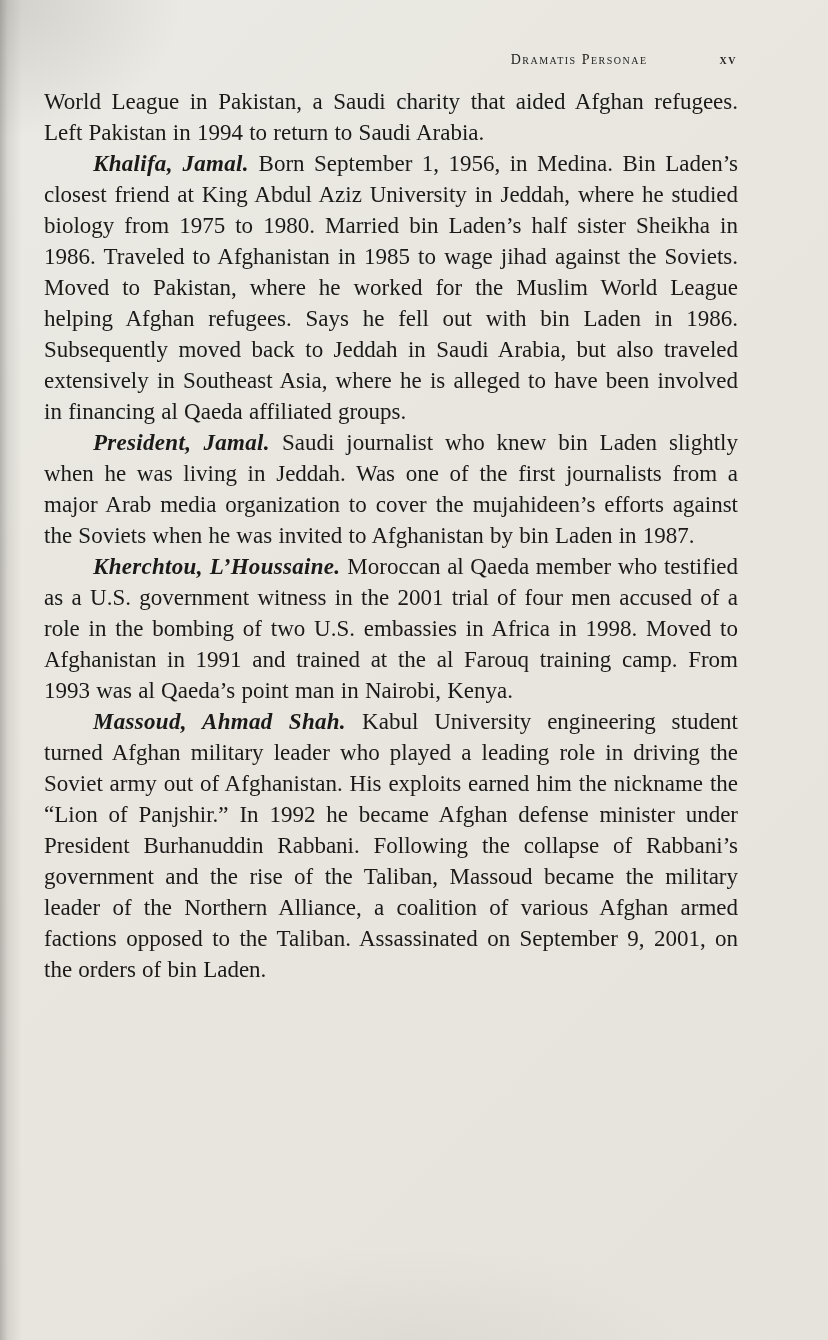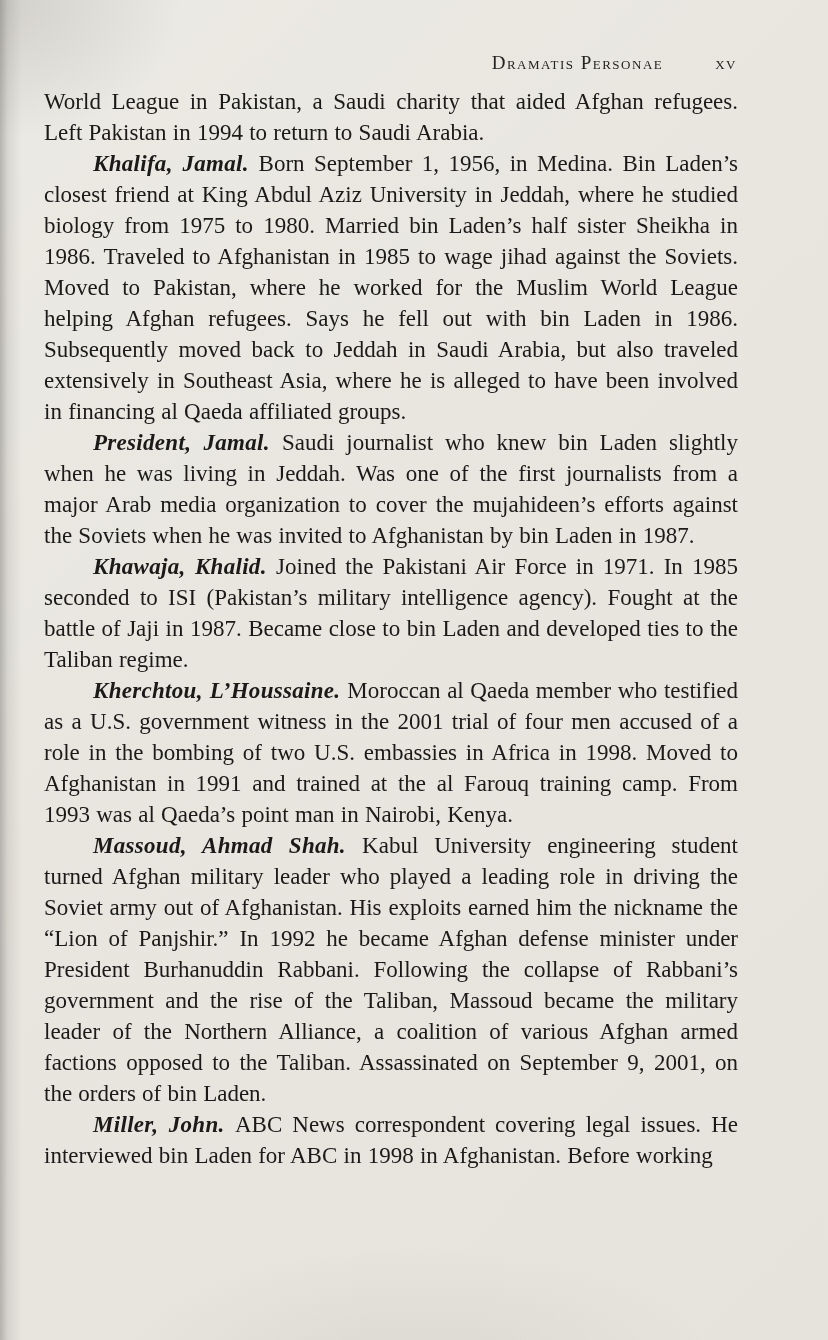--- a/index.html
+++ b/index.html
@@ -28,30 +28,31 @@
     color: #1b1a18;
   }
   .running-head {
     position: absolute;
     top: 52px;
     left: 0;
     right: 91px;
     display: flex;
     justify-content: flex-end;
     align-items: baseline;
-    font-size: 19px;
+    font-size: 14px;
     letter-spacing: 1.5px;
     color: #24231f;
   }
   .running-head .head-title {
     font-variant: small-caps;
   }
   .running-head .head-folio {
     font-variant: small-caps;
-    margin-left: 52px;
+    margin-left: 72px;
+    font-weight: bold;
   }
   .text-block {
     position: absolute;
     top: 86px;
     left: 44px;
     width: 694px;
     font-size: 23px;
     line-height: 31px;
     text-align: justify;
     color: #1b1a18;
@@ -78,18 +79,16 @@
 <div class="page">
   <div class="running-head">
     <span class="head-title">Dramatis Personae</span>
     <span class="head-folio">xv</span>
   </div>
 
   <div class="text-block" id="paragraphs">
       <p class="">World League in Pakistan, a Saudi charity that aided Afghan refugees. Left Pakistan in 1994 to return to Saudi Arabia.</p>
       <p class="indent"><span class="lead-name">Khalifa, Jamal. </span>Born September 1, 1956, in Medina. Bin Laden’s closest friend at King Abdul Aziz University in Jeddah, where he studied biology from 1975 to 1980. Married bin Laden’s half sister Sheikha in 1986. Traveled to Afghanistan in 1985 to wage jihad against the Soviets. Moved to Pakistan, where he worked for the Muslim World League helping Afghan refugees. Says he fell out with bin Laden in 1986. Subsequently moved back to Jeddah in Saudi Arabia, but also traveled extensively in Southeast Asia, where he is alleged to have been involved in financing al Qaeda affiliated groups.</p>
       <p class="indent"><span class="lead-name">President, Jamal. </span>Saudi journalist who knew bin Laden slightly when he was living in Jeddah. Was one of the first journalists from a major Arab media organization to cover the mujahideen’s efforts against the Soviets when he was invited to Afghanistan by bin Laden in 1987.</p>
-      <p class="indent"><span class="lead-name">Khawaja, Khalid. </span>Joined the Pakistani Air Force in 1971. In 1985 seconded to ISI (Pakistan’s military intelligence agency). Fought at the battle of Jaji in 1987. Became close to bin Laden and developed ties to the Taliban regime.</p>
       <p class="indent"><span class="lead-name">Kherchtou, L’Houssaine. </span>Moroccan al Qaeda member who testified as a U.S. government witness in the 2001 trial of four men accused of a role in the bombing of two U.S. embassies in Africa in 1998. Moved to Afghanistan in 1991 and trained at the al Farouq training camp. From 1993 was al Qaeda’s point man in Nairobi, Kenya.</p>
       <p class="indent"><span class="lead-name">Massoud, Ahmad Shah. </span>Kabul University engineering student turned Afghan military leader who played a leading role in driving the Soviet army out of Afghanistan. His exploits earned him the nickname the “Lion of Panjshir.” In 1992 he became Afghan defense minister under President Burhanuddin Rabbani. Following the collapse of Rabbani’s government and the rise of the Taliban, Massoud became the military leader of the Northern Alliance, a coalition of various Afghan armed factions opposed to the Taliban. Assassinated on September 9, 2001, on the orders of bin Laden.</p>
-      <p class="indent"><span class="lead-name">Miller, John. </span>ABC News correspondent covering legal issues. He interviewed bin Laden for ABC in 1998 in Afghanistan. Before working</p>
     </div>
 </div>
 
 </body></html>

